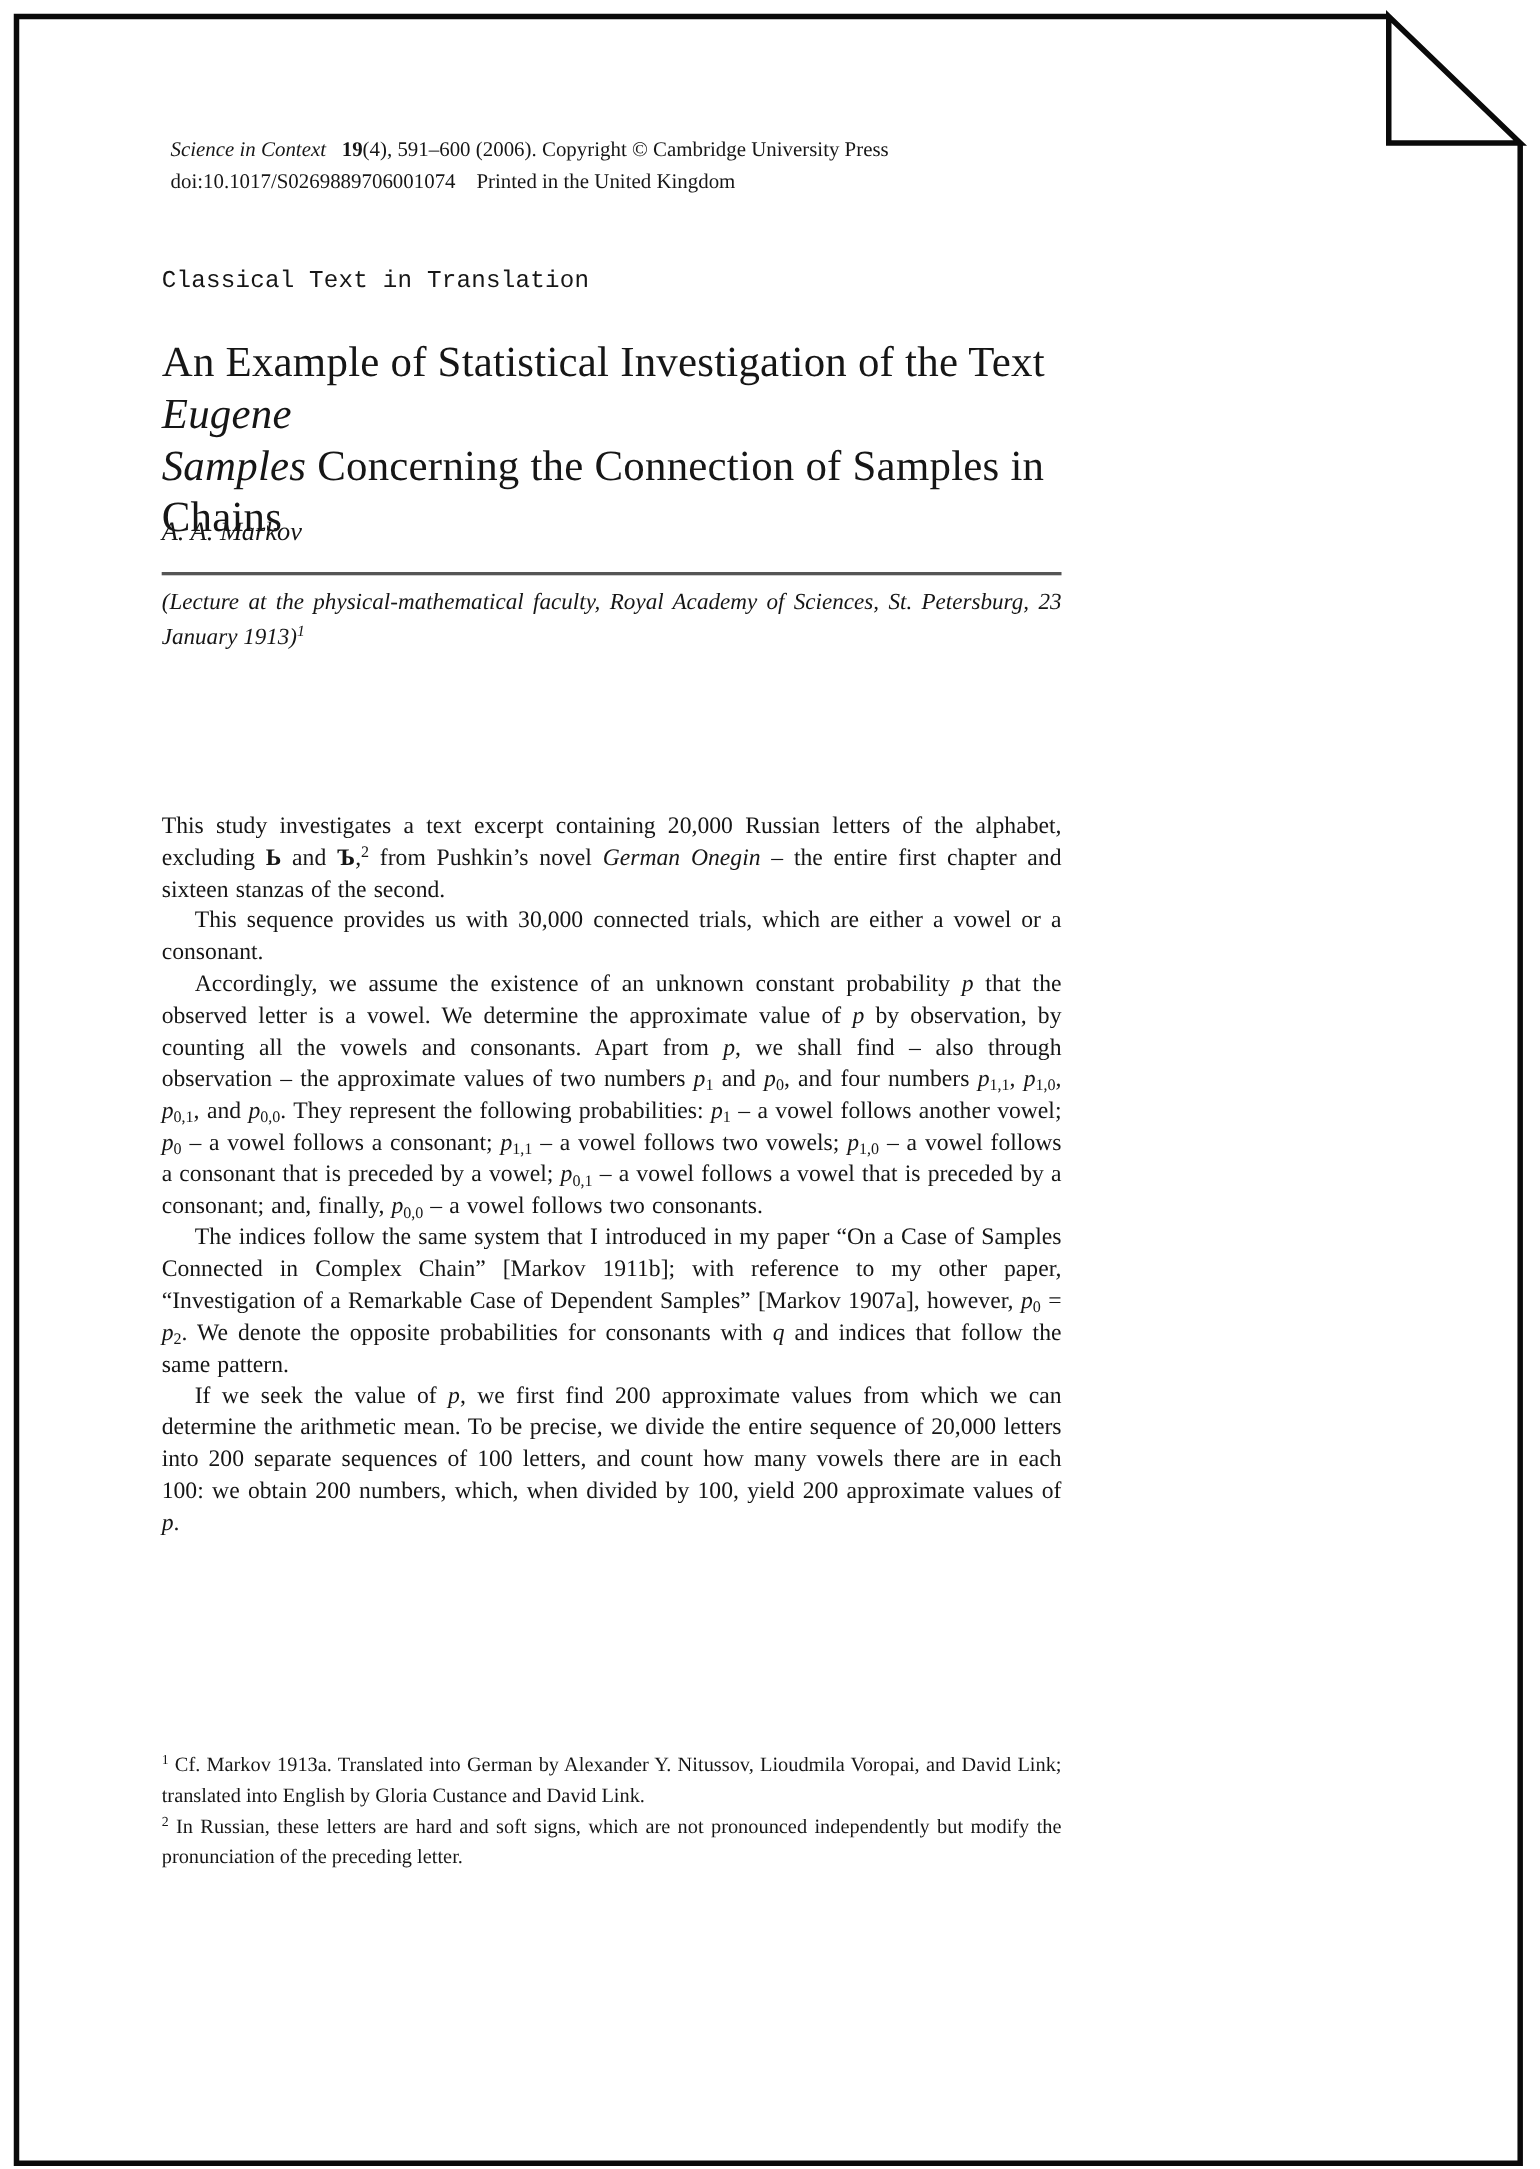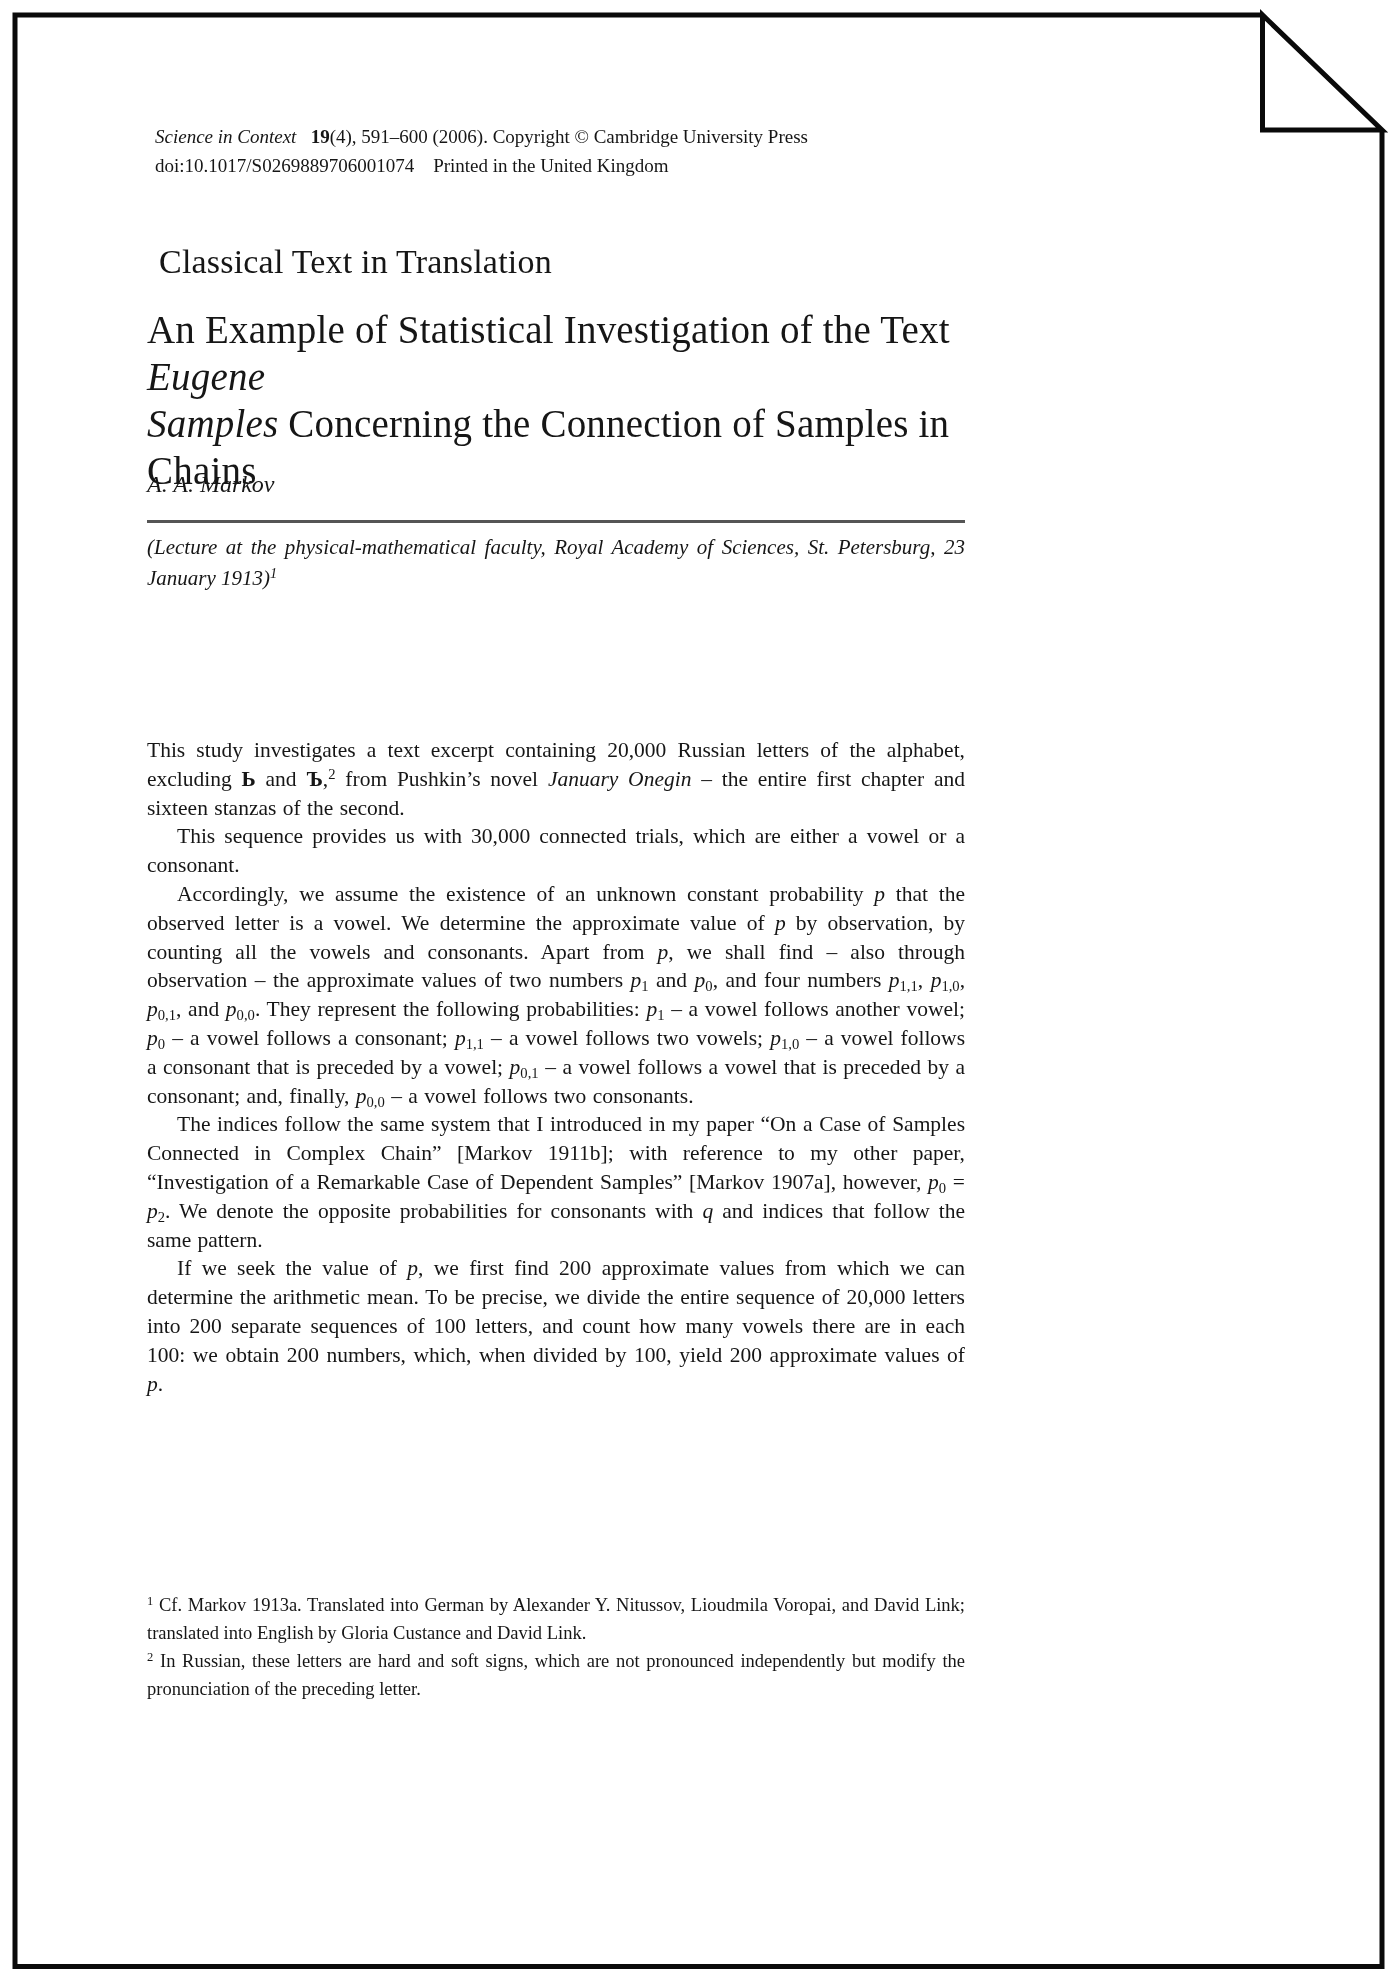--- a/index.html
+++ b/index.html
@@ -13,22 +13,22 @@
     overflow: hidden;
   }
   .page-frame-svg { position: absolute; top: 0; left: 0; }
 
   .content { position: absolute; left: 147px; top: 0; width: 818px; }
 
   .journal { position: absolute; top: 122px; left: 8px; width: 100%; }
   .journal p { margin: 0; font-size: 19px; line-height: 29px; }
 
   .section-heading {
-    position: absolute; top: 243px; left: 12px; margin: 0;
-    font-size: 34px; font-weight: normal; letter-spacing: 0.2px;
+    position: absolute; top: 243px; left: 0; margin: 0;
+    font-size: 22px; font-weight: normal; letter-spacing: 0.2px; font-family: Liberation Mono, monospace;
   }
   .paper-title {
     position: absolute; top: 306px; left: 0; margin: 0; width: 100%;
     font-size: 39px; font-weight: normal; line-height: 47px; letter-spacing: 0.2px;
   }
   .author {
     position: absolute; top: 471px; left: 0;
     font-style: italic; font-size: 24px;
   }
   .author-rule {
@@ -77,21 +77,21 @@
 
   <h1 class="paper-title">An Example of Statistical Investigation of the Text <i>Eugene</i><br><i>Samples</i> Concerning the Connection of Samples in Chains</h1>
 
   <div class="author">A. A. Markov</div>
 
   <div class="author-rule"></div>
 
   <p class="lecture-note">(Lecture at the physical-mathematical faculty, Royal Academy of Sciences, St. Petersburg, 23 January 1913)<sup>1</sup></p>
 
   <div class="body-text">
-      <p class="">This study investigates a text excerpt containing 20,000 Russian letters of the alphabet, excluding <b>Ь</b> and <b>Ъ</b>,<sup>2</sup> from Pushkin’s novel <i>January Onegin</i> – the entire first chapter and sixteen stanzas of the second.</p>
+      <p class="">This study investigates a text excerpt containing 20,000 Russian letters of the alphabet, excluding <b>Ь</b> and <b>Ъ</b>,<sup>2</sup> from Pushkin’s novel <i>German Onegin</i> – the entire first chapter and sixteen stanzas of the second.</p>
       <p class="indent">This sequence provides us with 30,000 connected trials, which are either a vowel or a consonant.</p>
       <p class="indent">Accordingly, we assume the existence of an unknown constant probability <i>p</i> that the observed letter is a vowel. We determine the approximate value of <i>p</i> by observation, by counting all the vowels and consonants. Apart from <i>p</i>, we shall find – also through observation – the approximate values of two numbers <i>p</i><sub>1</sub> and <i>p</i><sub>0</sub>, and four numbers <i>p</i><sub>1,1</sub>, <i>p</i><sub>1,0</sub>, <i>p</i><sub>0,1</sub>, and <i>p</i><sub>0,0</sub>. They represent the following probabilities: <i>p</i><sub>1</sub> – a vowel follows another vowel; <i>p</i><sub>0</sub> – a vowel follows a consonant; <i>p</i><sub>1,1</sub> – a vowel follows two vowels; <i>p</i><sub>1,0</sub> – a vowel follows a consonant that is preceded by a vowel; <i>p</i><sub>0,1</sub> – a vowel follows a vowel that is preceded by a consonant; and, finally, <i>p</i><sub>0,0</sub> – a vowel follows two consonants.</p>
       <p class="indent">The indices follow the same system that I introduced in my paper “On a Case of Samples Connected in Complex Chain” [Markov 1911b]; with reference to my other paper, “Investigation of a Remarkable Case of Dependent Samples” [Markov 1907a], however, <i>p</i><sub>0</sub> = <i>p</i><sub>2</sub>. We denote the opposite probabilities for consonants with <i>q</i> and indices that follow the same pattern.</p>
       <p class="indent">If we seek the value of <i>p</i>, we first find 200 approximate values from which we can determine the arithmetic mean. To be precise, we divide the entire sequence of 20,000 letters into 200 separate sequences of 100 letters, and count how many vowels there are in each 100: we obtain 200 numbers, which, when divided by 100, yield 200 approximate values of <i>p</i>.</p>
     </div>
 
   <div class="footnotes">
       <p><sup>1</sup> Cf. Markov 1913a. Translated into German by Alexander Y. Nitussov, Lioudmila Voropai, and David Link; translated into English by Gloria Custance and David Link.</p>
       <p><sup>2</sup> In Russian, these letters are hard and soft signs, which are not pronounced independently but modify the pronunciation of the preceding letter.</p>
     </div>

